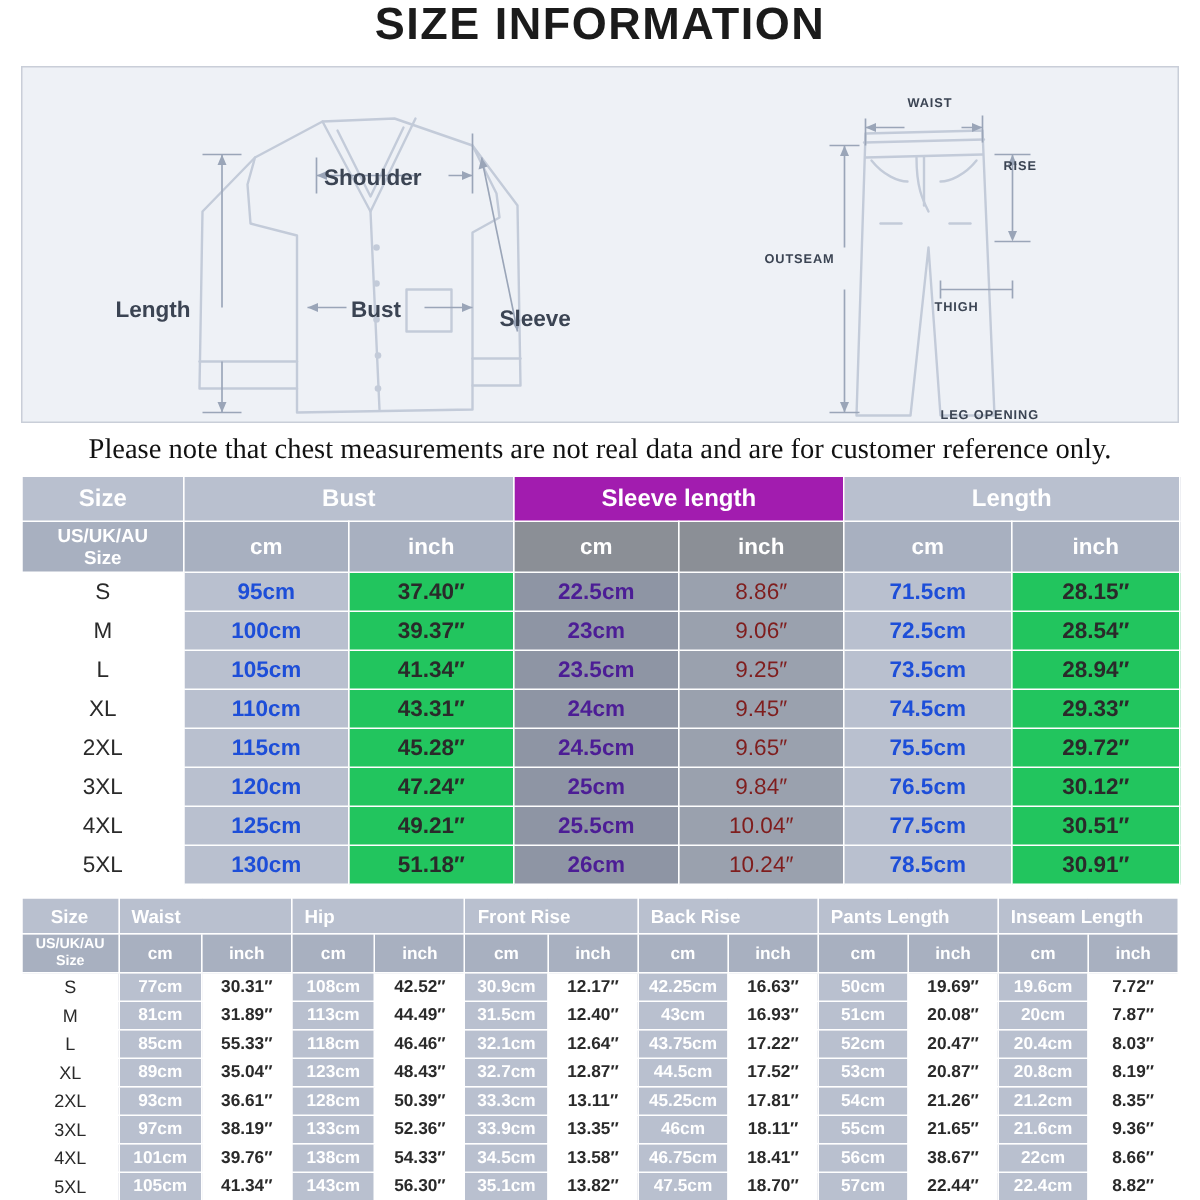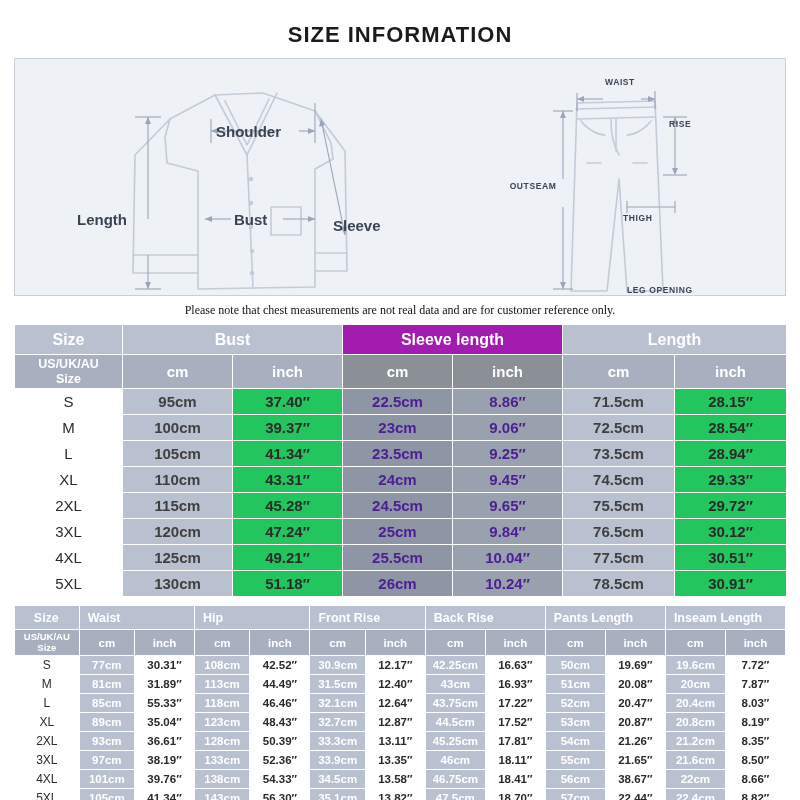--- a/index.html
+++ b/index.html
@@ -6,41 +6,40 @@
   html, body {
     margin: 0; padding: 0;
     width: 800px; height: 800px;
     background: #ffffff;
     font-family: "Liberation Sans", sans-serif;
   }
   .page { position: relative; width: 800px; height: 800px; overflow: hidden; }
 
   .title {
     text-align: center;
-    font-size: 22px;
+    font-size: 30px;
     font-weight: bold;
     letter-spacing: 1px;
     color: #1b1b1b;
-    padding-top: 22px;
     padding-bottom: 10px;
   }
 
   
   .diagram {
     margin: 0 14px;
     height: 238px;
     background: #eef1f6;
     border: 1px solid #c9ced8;
     position: relative;
   }
   .diagram svg { display: block; }
 
   .note {
     text-align: center;
-    font-size: 12px;
+    font-size: 19px;
     color: #111;
     padding: 7px 4px 6px 4px;
     font-family: "Liberation Serif", serif;
   }
 
   
   table { border-collapse: collapse; }
 
   .t1 {
     margin: 0 14px;
@@ -69,24 +68,24 @@
     font-size: 15px;
   }
   .t1 .unit.dark { background: #8b8f96; }
   .t1 .unit.size-lbl { background: #a8b0c0; font-size: 12.5px; line-height: 1.15; }
   .t1 td.sz {
     background: #ffffff;
     color: #2a2a2a;
     font-weight: normal;
     font-size: 15px;
   }
-  .t1 td.v  { background: #b9c0cf; color:#404040; font-weight: bold; }
+  .t1 td.v  { background: #b9c0cf; color:#1d4ed8; font-weight: bold; }
   .t1 td.w  { background: #22c55e; color:#2a2a2a; font-weight: bold; }
   .t1 td.g  { background: #8e95a4; color:#4c1d95; font-weight: bold; }
-  .t1 td.gl { background: #9aa1ae; color:#4c1d95; font-weight: bold; }
+  .t1 td.gl { background: #9aa1ae; color:#7f1d1d; font-weight: normal; }
 
   
   .t2 {
     margin: 8px 14px 0 14px;
     width: 772px;
     table-layout: fixed;
   }
   .t2 th, .t2 td {
     border: 1px solid #ffffff;
     text-align: center;
@@ -467,21 +466,21 @@
           <td class="w">38.19″</td>
           <td class="v">133cm</td>
           <td class="w">52.36″</td>
           <td class="v">33.9cm</td>
           <td class="w">13.35″</td>
           <td class="v">46cm</td>
           <td class="w">18.11″</td>
           <td class="v">55cm</td>
           <td class="w">21.65″</td>
           <td class="v">21.6cm</td>
-          <td class="w">8.50″</td>
+          <td class="w">9.36″</td>
         </tr>
         <tr>
           <td class="sz">4XL</td>
           <td class="v">101cm</td>
           <td class="w">39.76″</td>
           <td class="v">138cm</td>
           <td class="w">54.33″</td>
           <td class="v">34.5cm</td>
           <td class="w">13.58″</td>
           <td class="v">46.75cm</td>

